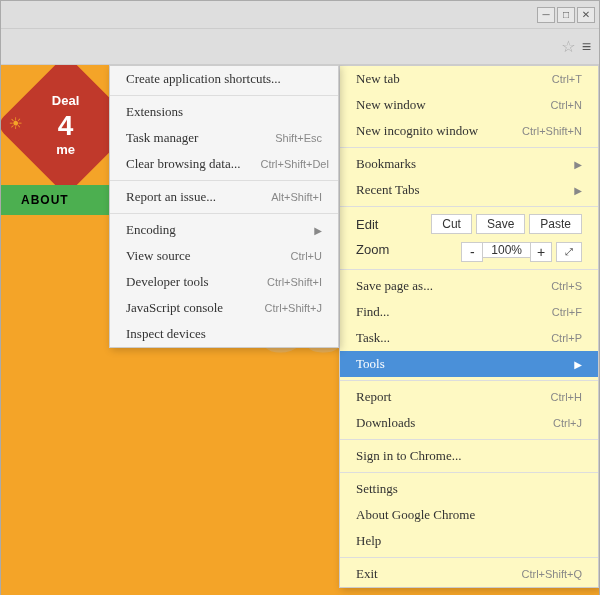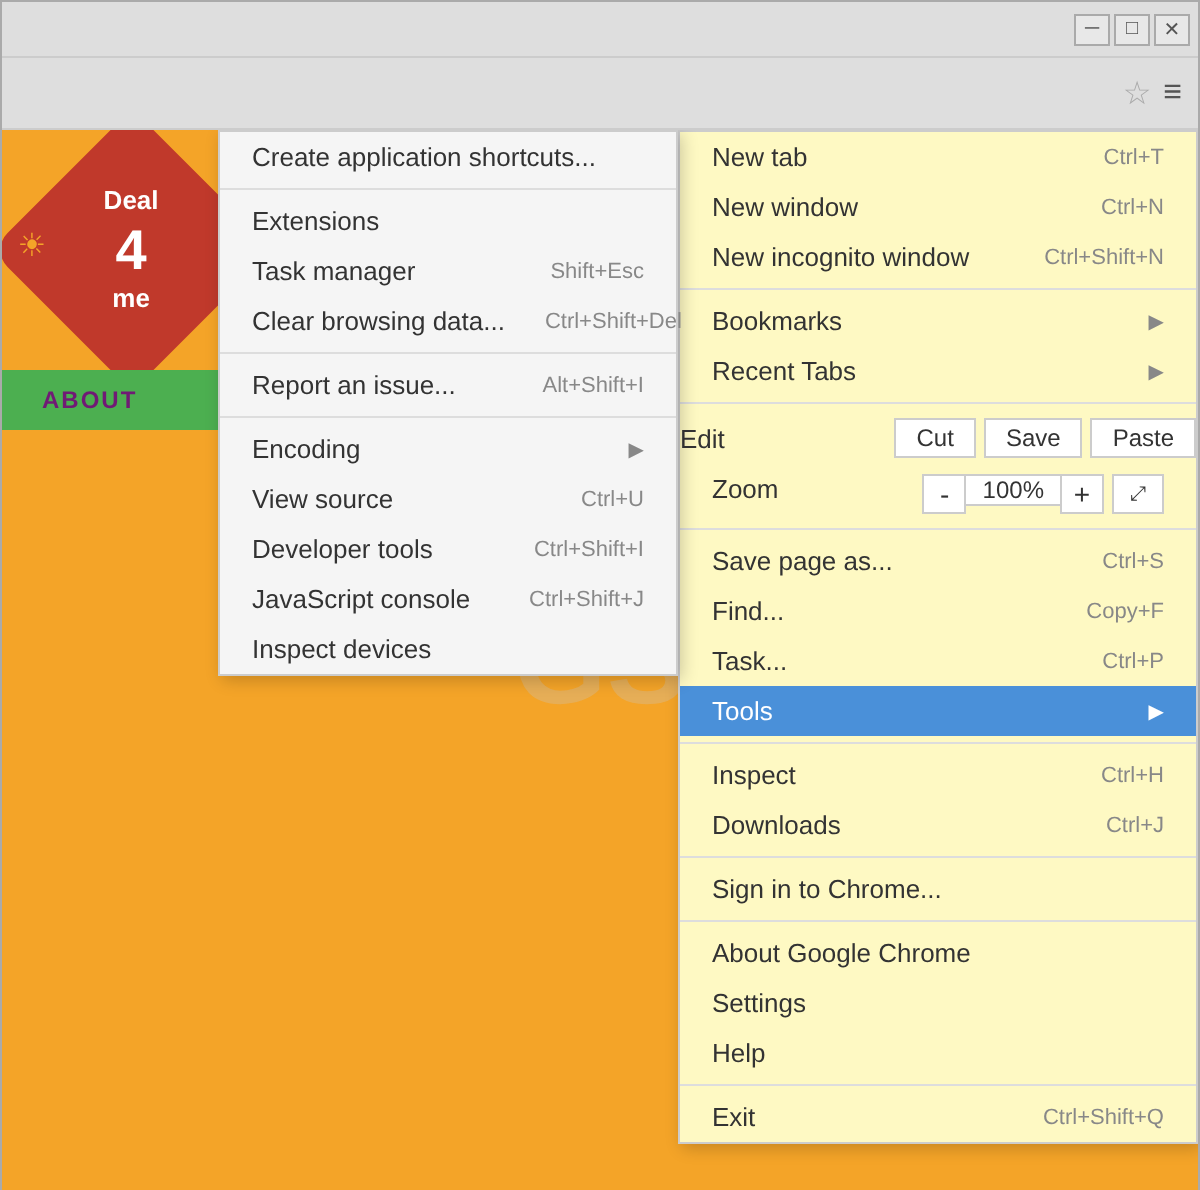--- a/index.html
+++ b/index.html
@@ -27,37 +27,37 @@
 
     
     .logo-area { position: absolute; top: 10px; left: 15px; }
     .logo-diamond { width: 100px; height: 100px; background: #c0392b; transform: rotate(45deg); border-radius: 12px; position: relative; display: flex; align-items: center; justify-content: center; }
     .logo-inner { transform: rotate(-45deg); text-align: center; color: white; font-size: 13px; font-weight: bold; line-height: 1.2; }
     .logo-star { position: absolute; top: 4px; right: 4px; color: white; font-size: 14px; transform: rotate(-45deg); }
     .logo-sun { position: absolute; bottom: 6px; left: 6px; color: #f4a428; font-size: 16px; transform: rotate(-45deg); }
 
     
     .nav-bar { position: absolute; top: 120px; left: 0; width: 340px; background: #4caf50; padding: 8px 20px; display: flex; gap: 40px; }
-    .nav-item { color: #701a75; font-size: 12px; font-weight: bold; letter-spacing: 1px; }
+    .nav-item { color: #000000; font-size: 12px; font-weight: bold; letter-spacing: 1px; }
 
     
     .watermark { position: absolute; top: 50%; left: 50%; transform: translate(-50%, -50%); font-size: 60px; color: rgba(200,200,200,0.3); font-weight: bold; pointer-events: none; }
 
     
     .main-menu { position: absolute; top: 0; right: 0; width: 260px; background: #fef9c3; border: 1px solid #ccc; box-shadow: 2px 2px 8px rgba(0,0,0,0.2); z-index: 100; }
     .menu-item { display: flex; align-items: center; justify-content: space-between; padding: 5px 16px; cursor: pointer; color: #333; white-space: nowrap; }
     .menu-item.highlighted { background: #4a90d9; color: white; }
-    .menu-item-label { flex: 1; }
+    .menu-item-label { flex: 1; font-family: Liberation Serif, serif; }
     .menu-item-shortcut { color: #888; font-size: 11px; margin-left: 20px; }
     .menu-arrow { font-size: 10px; color: #888; }
     .menu-item.highlighted .menu-arrow { color: white; }
     .menu-separator { height: 1px; background: #ddd; margin: 3px 0; }
 
     
-    .edit-row { display: flex; align-items: center; padding: 4px 0; gap: 0; }
+    .edit-row { display: flex; align-items: center; padding: 4px 16px; gap: 0; }
     .edit-label { flex: 1; color: #333; }
     .edit-btn { padding: 2px 10px; border: 1px solid #ccc; background: white; font-size: 12px; color: #333; cursor: pointer; margin-left: 4px; }
 
     
     .zoom-row { display: flex; padding: 4px 16px; gap: 0; }
     .zoom-label { flex: 1; color: #333; }
     .zoom-btn { width: 22px; height: 20px; border: 1px solid #ccc; background: white; font-size: 14px; color: #333; cursor: pointer; display: flex; align-items: center; justify-content: center; }
     .zoom-value { padding: 0 8px; border-top: 1px solid #ccc; border-bottom: 1px solid #ccc; font-size: 12px; color: #333; background: white; height: 16px; display: flex; align-items: center; }
     .zoom-expand { width: 26px; height: 20px; border: 1px solid #ccc; background: white; font-size: 10px; color: #333; cursor: pointer; display: flex; align-items: center; justify-content: center; margin-left: 4px; }
 
@@ -196,56 +196,56 @@
       </div>
       <div class="menu-separator"></div>
 
       <div class="menu-item">
         <span class="menu-item-label">Save page as...</span>
         <span class="menu-item-shortcut">Ctrl+S</span>
       </div>
 
       <div class="menu-item">
         <span class="menu-item-label">Find...</span>
-        <span class="menu-item-shortcut">Copy+F</span>
+        <span class="menu-item-shortcut">Ctrl+F</span>
       </div>
 
       <div class="menu-item">
         <span class="menu-item-label">Task...</span>
         <span class="menu-item-shortcut">Ctrl+P</span>
       </div>
 
       <div class="menu-item highlighted">
         <span class="menu-item-label">Tools</span>
         <span class="menu-arrow">▶</span>
       </div>
       <div class="menu-separator"></div>
 
       <div class="menu-item">
-        <span class="menu-item-label">Inspect</span>
+        <span class="menu-item-label">Report</span>
         <span class="menu-item-shortcut">Ctrl+H</span>
       </div>
 
       <div class="menu-item">
         <span class="menu-item-label">Downloads</span>
         <span class="menu-item-shortcut">Ctrl+J</span>
       </div>
       <div class="menu-separator"></div>
 
       <div class="menu-item">
         <span class="menu-item-label">Sign in to Chrome...</span>
       </div>
       <div class="menu-separator"></div>
 
       <div class="menu-item">
+        <span class="menu-item-label">Settings</span>
+      </div>
+
+      <div class="menu-item">
         <span class="menu-item-label">About Google Chrome</span>
-      </div>
-
-      <div class="menu-item">
-        <span class="menu-item-label">Settings</span>
       </div>
 
       <div class="menu-item">
         <span class="menu-item-label">Help</span>
       </div>
       <div class="menu-separator"></div>
 
       <div class="menu-item">
         <span class="menu-item-label">Exit</span>
         <span class="menu-item-shortcut">Ctrl+Shift+Q</span>

